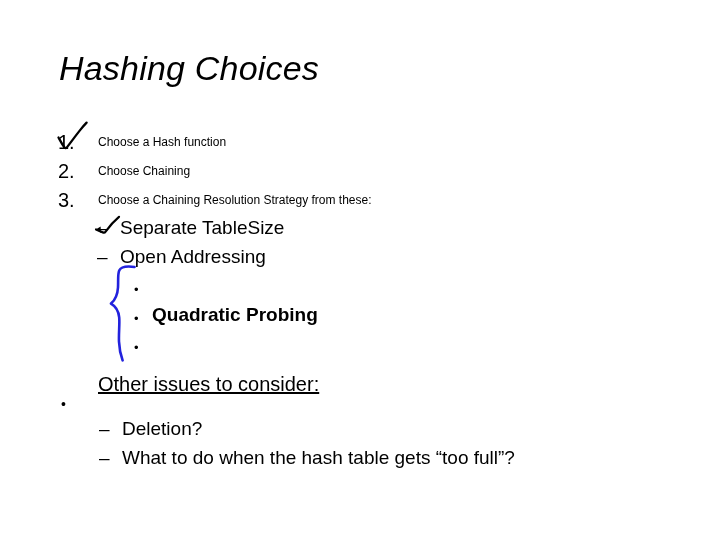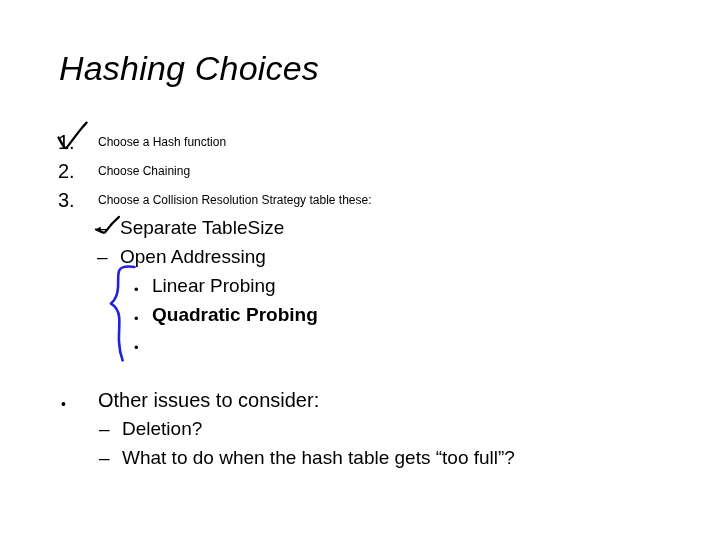--- a/index.html
+++ b/index.html
@@ -119,38 +119,37 @@
 
   <div id="slide-title">Hashing Choices</div>
 
   <div class="marker lvl1-num" style="top:130px;">1.</div>
   <div class="row lvl1" style="top:130px;">Choose a Hash function</div>
 
   <div class="marker lvl1-num" style="top:159px;">2.</div>
   <div class="row lvl1" style="top:159px;">Choose Chaining</div>
 
   <div class="marker lvl1-num" style="top:188px;">3.</div>
-  <div class="row lvl1" style="top:188px;">Choose a Collision Resolution Strategy table these:</div>
+  <div class="row lvl1" style="top:188px;">Choose a Chaining Resolution Strategy from these:</div>
 
   <div class="marker lvl2-dash" style="top:216px;">–</div>
   <div class="row lvl2" style="top:216px;">Separate TableSize</div>
 
   <div class="marker lvl2-dash" style="top:245px;">–</div>
   <div class="row lvl2" style="top:245px;">Open Addressing</div>
 
   <div class="marker lvl3-dot" style="top:278px;">•</div>
-  <div class="row lvl3" style="top:274px;">Linear Probing</div>
 
   <div class="marker lvl3-dot" style="top:307px;">•</div>
   <div class="row lvl3" style="top:303px;font-weight:bold;">Quadratic Probing</div>
 
   <div class="marker lvl3-dot" style="top:336px;">•</div>
 
   <div class="marker lvl1b-dot" style="top:392px;">•</div>
-  <div class="row lvl1b" style="top:388px;">Other issues to consider:</div>
+  <div class="row lvl1b" style="top:372px;text-decoration:underline;">Other issues to consider:</div>
 
   <div class="marker lvl2-dash" style="left:99px; top:417px;">–</div>
   <div class="row lvl2" style="left:122px; top:417px;">Deletion?</div>
 
   <div class="marker lvl2-dash" style="left:99px; top:446px;">–</div>
   <div class="row lvl2" style="left:122px; top:446px;">What to do when the hash table gets “too full”?</div>
 
   <svg class="ink" id="ink-check-item1" width="40" height="36" viewBox="0 0 40 36">
     <path d="M4.5 17.5 C6.2 20.6, 8.0 24.2, 10.3 27.2 C11.0 28.1, 11.9 28.6, 12.7 27.6 C16.6 22.6, 21.4 16.0, 26.5 9.6 C28.3 7.3, 30.4 4.9, 32.6 2.6" fill="none" stroke="#000000" stroke-width="2.3" stroke-linecap="round" stroke-linejoin="round"></path>
   </svg>

